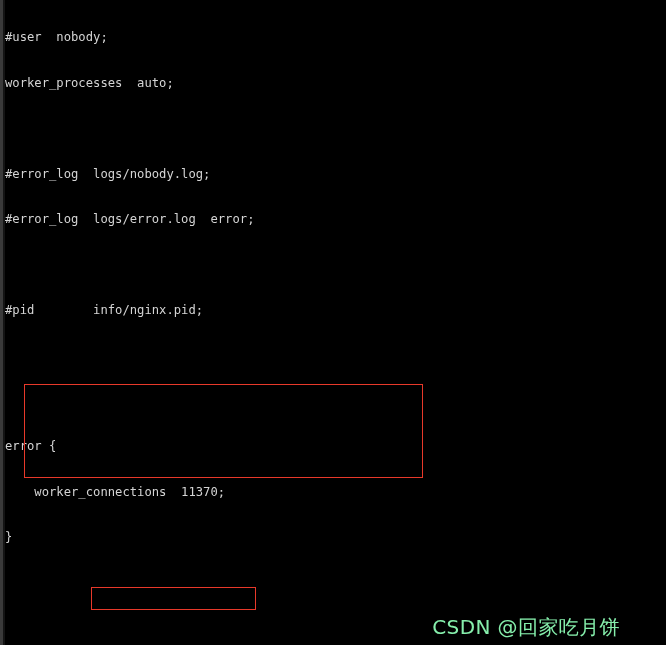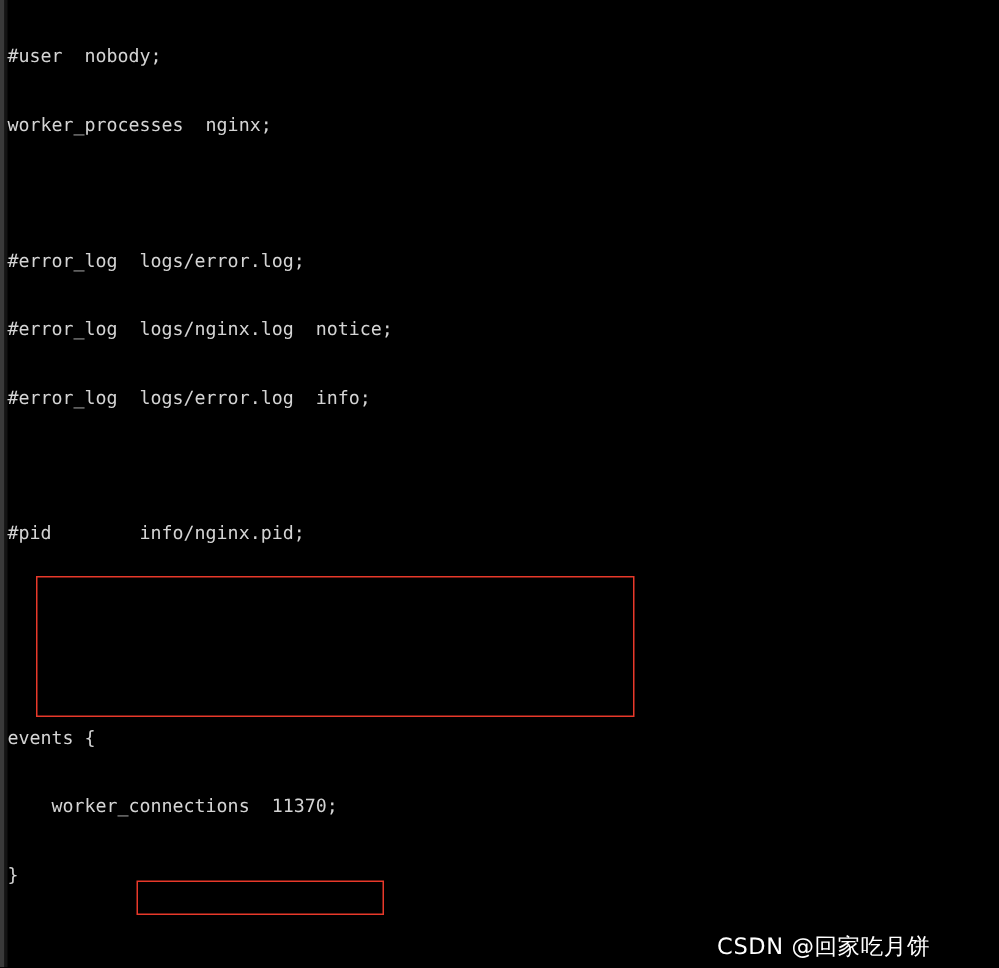--- a/index.html
+++ b/index.html
@@ -63,47 +63,46 @@
   #redbox-listen {
     left: 91px;
     top: 587px;
     width: 165px;
     height: 23px;
   }
   #watermark {
     position: absolute;
     right: 8px;
     bottom: 4px;
-    color: #ffffff;
+    color: #86efac;
     font-family: "DejaVu Sans", "Liberation Sans", sans-serif;
-    font-size: 15px;
+    font-size: 20px;
     letter-spacing: 0.4px;
     white-space: nowrap;
   }
 </style>
 </head>
 <body>
 
 <div id="screen">
 
   <div id="left-gutter"></div>
   <div id="left-gutter-inner"></div>
 
   <div id="code">
     <div class="line">#user  nobody;</div>
-    <div class="line">worker_processes  nginx;</div>
+    <div class="line">worker_processes  auto;</div>
     <div class="line"></div>
-    <div class="line">#error_log  logs/error.log;</div>
-    <div class="line">#error_log  logs/nginx.log  notice;</div>
-    <div class="line">#error_log  logs/error.log  info;</div>
+    <div class="line">#error_log  logs/nobody.log;</div>
+    <div class="line">#error_log  logs/error.log  error;</div>
     <div class="line"></div>
     <div class="line">#pid        info/nginx.pid;</div>
     <div class="line"></div>
     <div class="line"></div>
-    <div class="line">events {</div>
+    <div class="line">error {</div>
     <div class="line">    worker_connections  11370;</div>
     <div class="line">}</div>
     <div class="line"></div>
     
     
     
     
     
     
     

